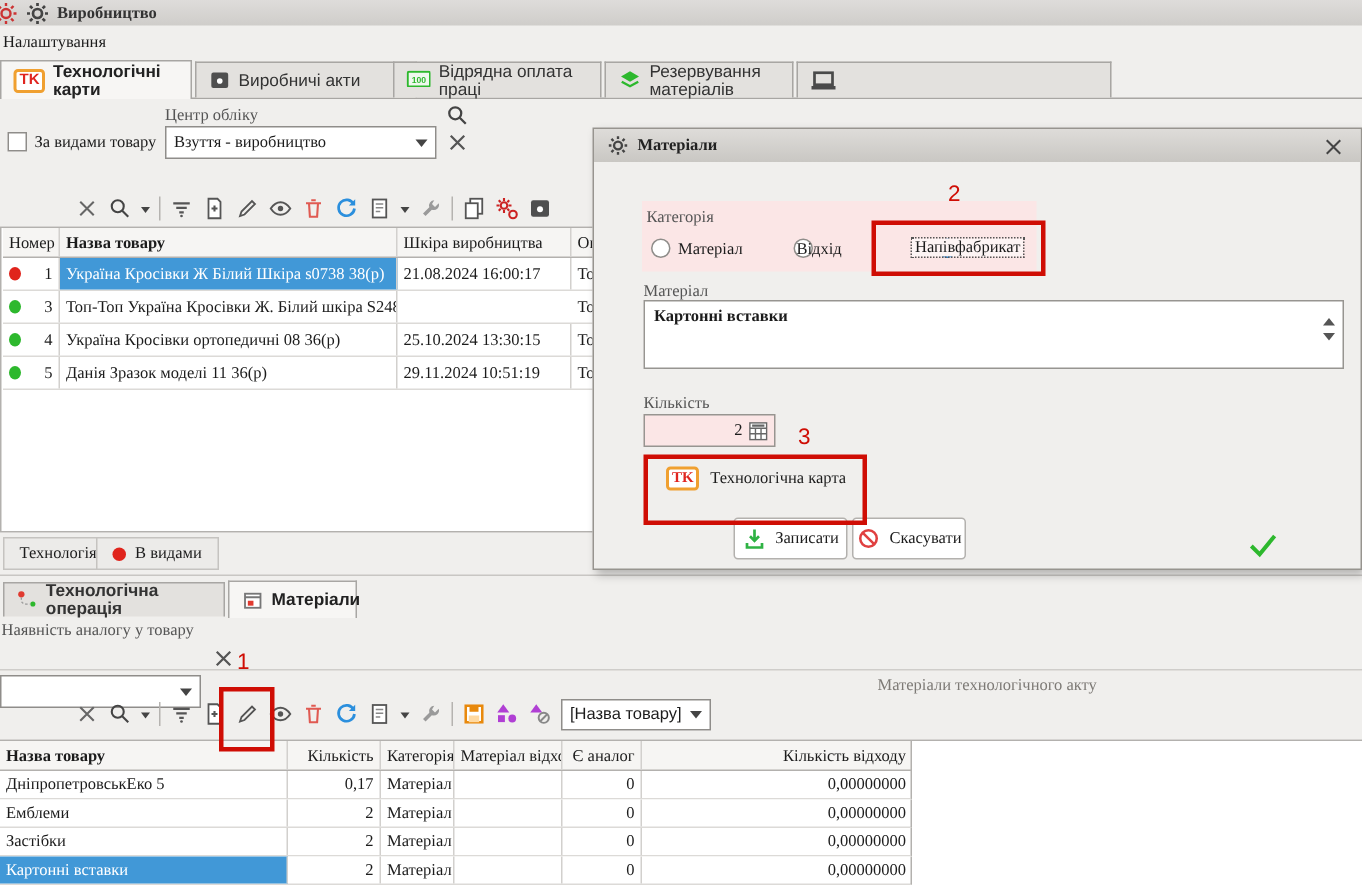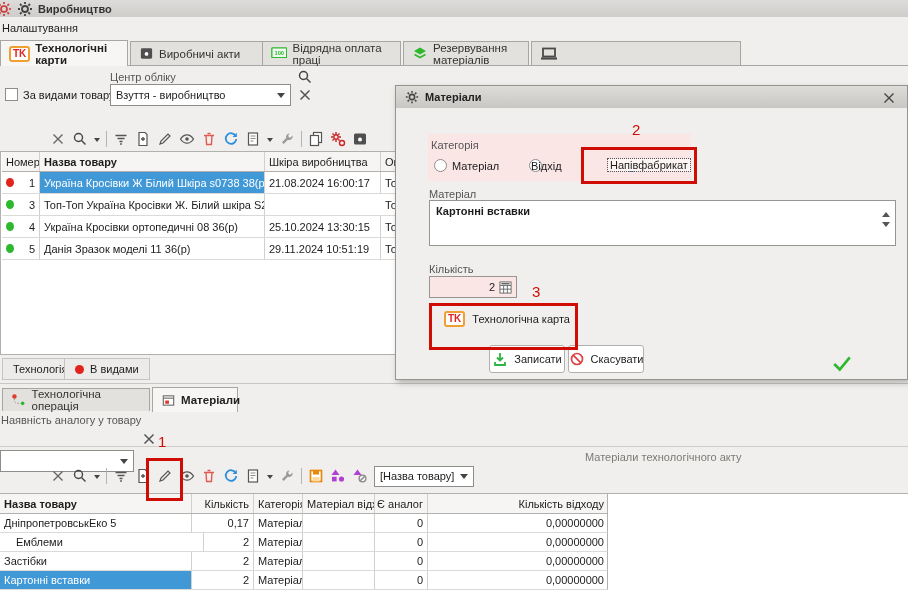--- a/index.html
+++ b/index.html
@@ -1,18 +1,18 @@
 <!DOCTYPE html>
 <html><head>
 <meta charset="utf-8">
 <style>
   html,body{margin:0;padding:0;background:#888;}
   #app{position:relative;width:908px;height:592px;background:#f0efed;overflow:hidden;
        font-family:"Liberation Sans","DejaVu Sans",sans-serif;font-size:11px;color:#1c1c1c;}
-  .abs{position:absolute;}
+  .abs{position:absolute;font-family:Liberation Serif, serif;}
   
   .titlebar{left:0;top:0;width:908px;height:17px;background:linear-gradient(#dedcda,#cfcdca);
             display:flex;align-items:center;gap:5px;}
   .titlebar .t{font-weight:bold;color:#333;}
   .menubar{left:0;top:17px;width:908px;height:22px;display:flex;align-items:center;padding-left:2px;box-sizing:border-box;}
   
   .tabline{left:0;top:65px;width:908px;height:1px;background:#a8a6a3;}
   .tab{position:absolute;top:41px;height:24px;display:flex;align-items:center;gap:5px;padding:0 8px;
        background:#e3e1de;border:1px solid #a8a6a3;border-bottom:none;box-sizing:border-box;font-size:11.5px;color:#333;}
   .tab.active{top:40px;height:26px;background:#f7f6f4;z-index:3;font-weight:bold;color:#222;}
@@ -243,21 +243,21 @@
   </div>
   <div class="abs" style="left:0;top:383px;width:908px;height:1px;background:#c8c6c3"></div>
 
   <div class="tab" style="top:388px;left:2px;width:148px;height:23px">
     <span style="display:inline-block;width:17px;height:15px">
       <svg viewBox="0 0 18 16">
           <circle cx="4" cy="4" r="2.6" fill="#e03a2f"></circle>
           <path d="M4 6.5V9c0 2 2 3 4 3h3" stroke="#999" stroke-width="1.1" stroke-dasharray="2 1.6" fill="none"></path>
           <circle cx="13.5" cy="12" r="2.1" fill="#2db82d"></circle>
         </svg></span>
-    <span style="font-weight:normal">Технологічна операція</span>
+    <span style="font-weight:bold">Технологічна операція</span>
   </div>
   <div class="tab active" style="top:387px;left:152px;width:86px;height:25px">
     <span class="ic" style="width:15px;height:15px">
       <svg viewBox="0 0 16 16">
           <rect x="2.5" y="3" width="11" height="10" fill="#fff" stroke="#777" stroke-width="1.3"></rect>
           <path d="M2.5 5.5h11" stroke="#777" stroke-width="1.3"></path>
           <rect x="4.5" y="8" width="4" height="3.5" fill="#e03a2f"></rect>
         </svg></span>
     <span>Матеріали</span>
   </div>
@@ -344,21 +344,21 @@
     </div>
     <div class="trow" style="top:20px;left:0;width:608px;height:19px;border-right:1px solid #b3b1ae">
       <span class="cell" style="left:0;width:192px">ДніпропетровськЕко 5</span>
       <span class="cell r" style="left:192px;width:62px">0,17</span>
       <span class="cell" style="left:254px;width:49px">Матеріал</span>
       <span class="cell" style="left:303px;width:72px"></span>
       <span class="cell r" style="left:375px;width:53px">0</span>
       <span class="cell r" style="left:428px;width:180px;border-right:none">0,00000000</span>
     </div>
     <div class="trow" style="top:39px;left:0;width:608px;height:19px;border-right:1px solid #b3b1ae">
-      <span class="cell" style="left:12px;width:192px">Емблеми</span>
+      <span class="cell" style="left:0;width:192px">Емблеми</span>
       <span class="cell r" style="left:192px;width:62px">2</span>
       <span class="cell" style="left:254px;width:49px">Матеріал</span>
       <span class="cell" style="left:303px;width:72px"></span>
       <span class="cell r" style="left:375px;width:53px">0</span>
       <span class="cell r" style="left:428px;width:180px;border-right:none">0,00000000</span>
     </div>
     <div class="trow" style="top:58px;left:0;width:608px;height:19px;border-right:1px solid #b3b1ae">
       <span class="cell" style="left:0;width:192px">Застібки</span>
       <span class="cell r" style="left:192px;width:62px">2</span>
       <span class="cell" style="left:254px;width:49px">Матеріал</span>

